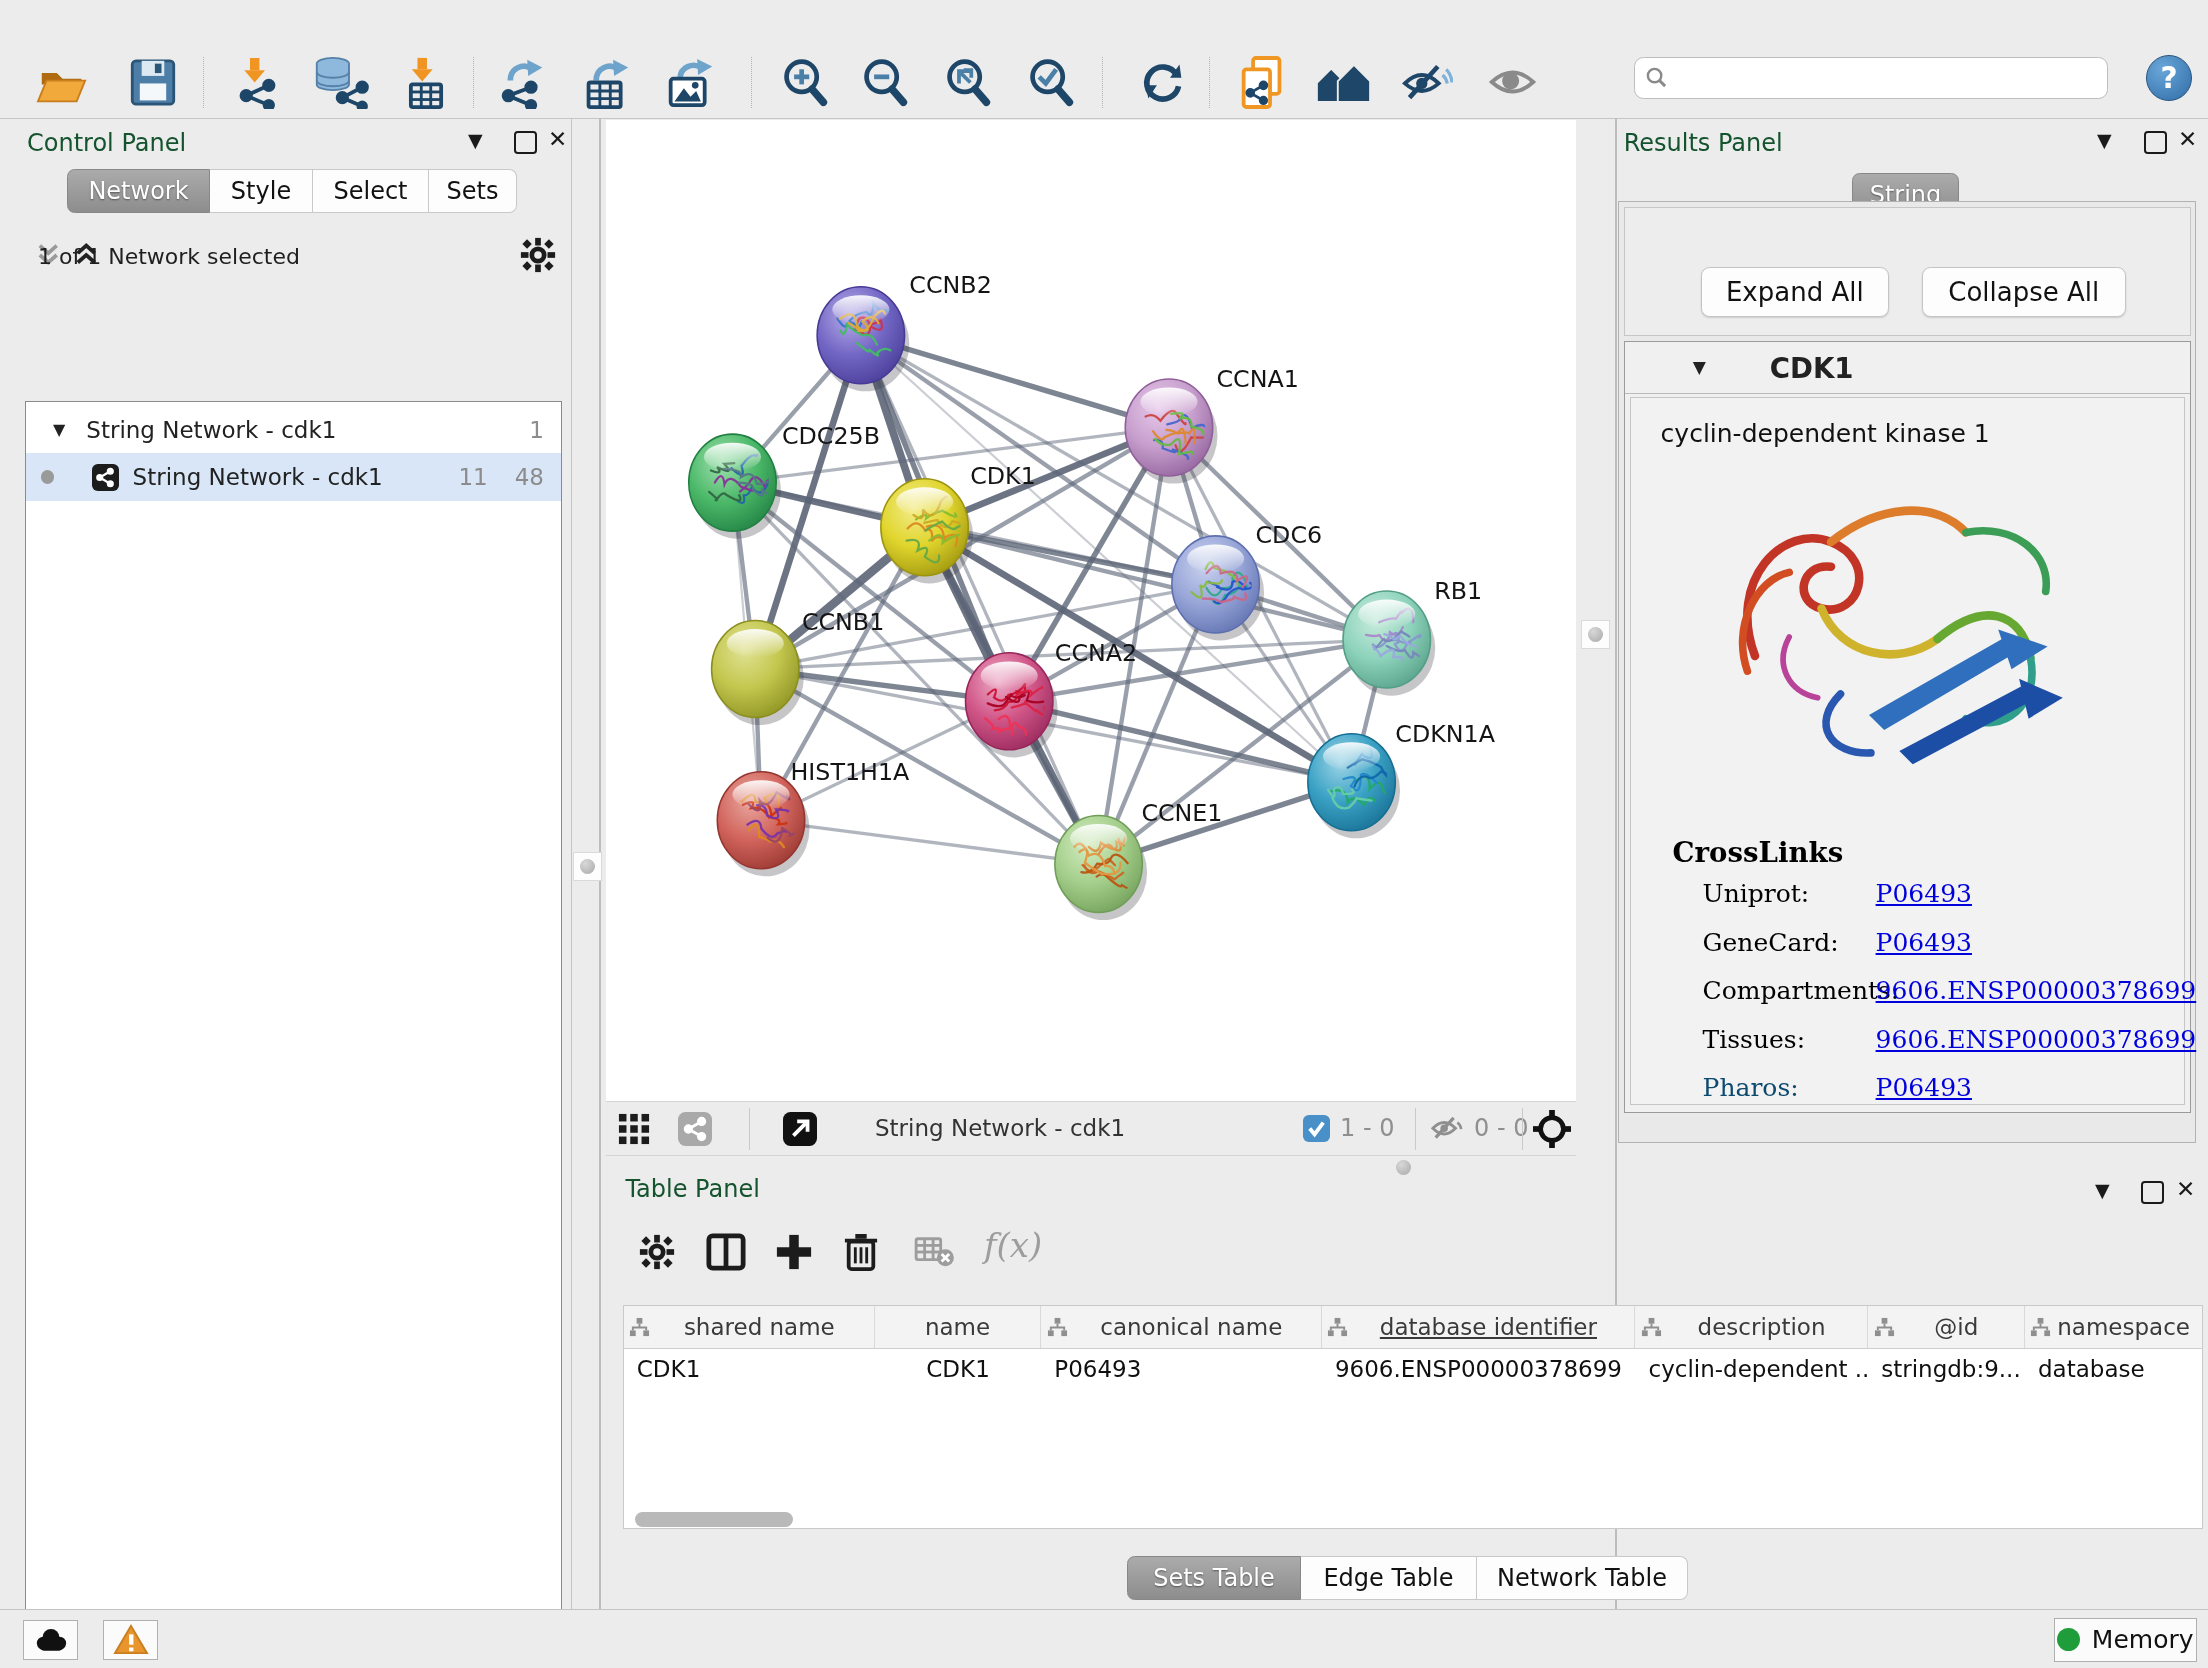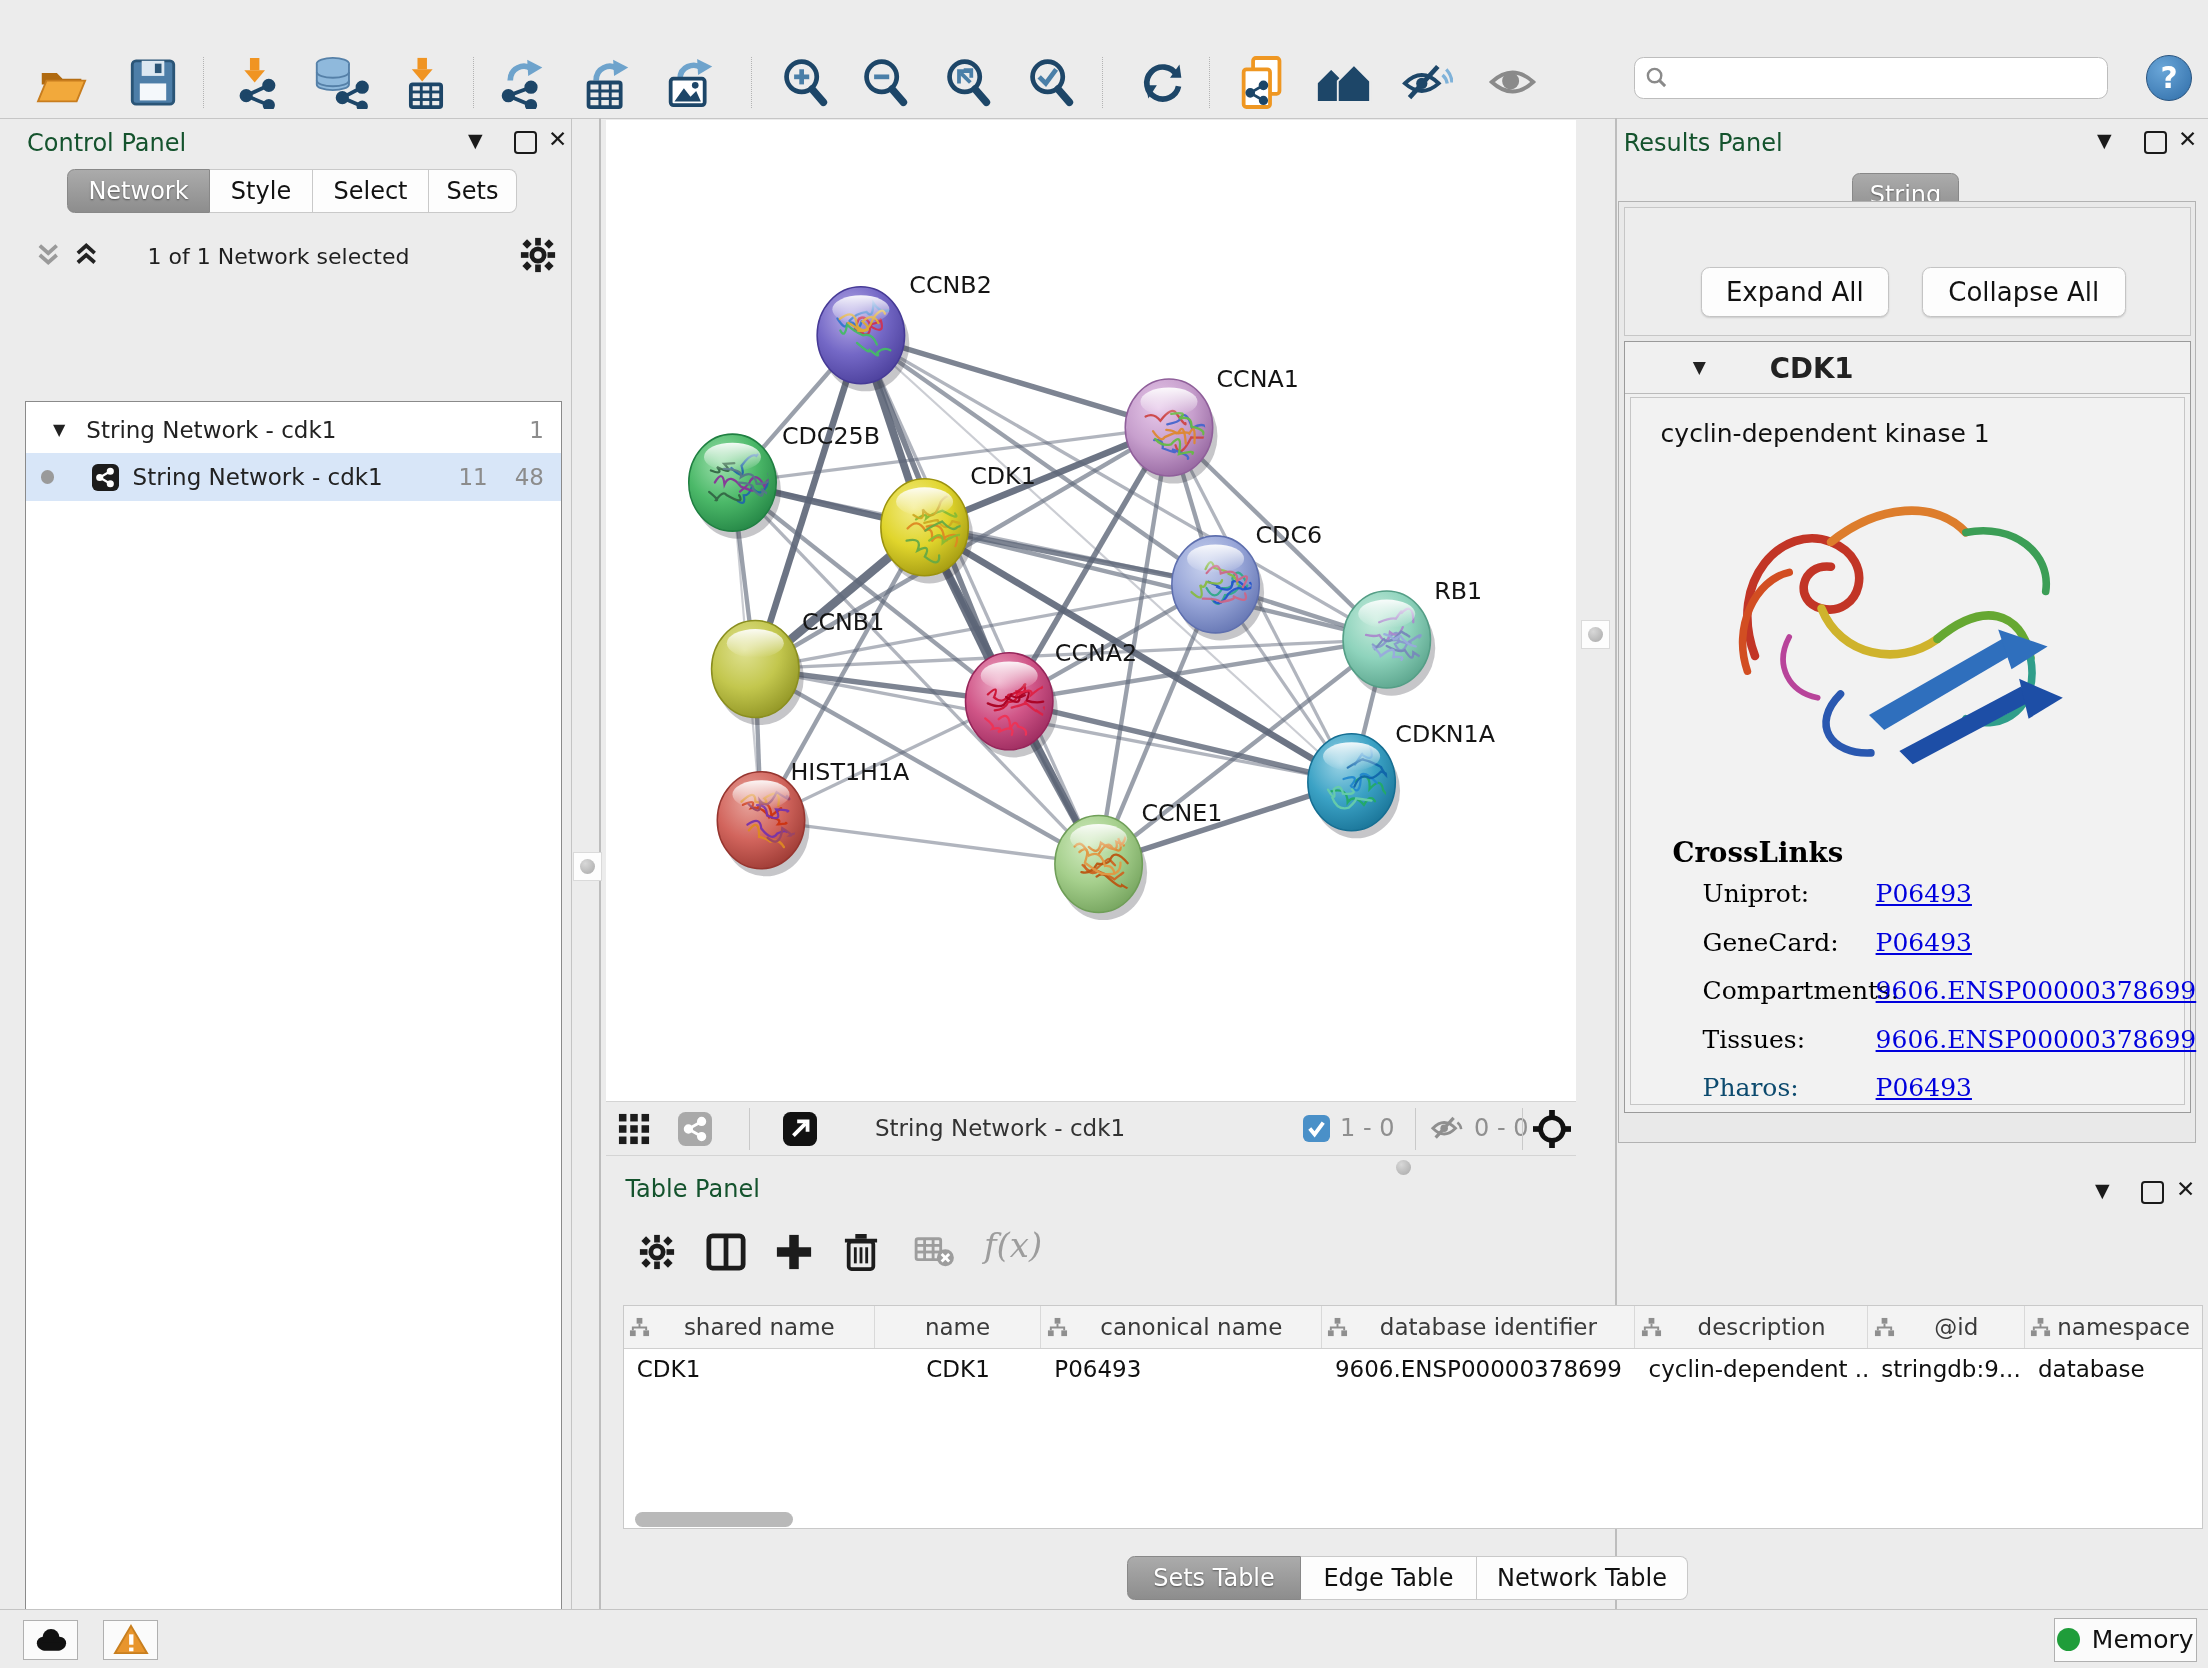--- a/index.html
+++ b/index.html
@@ -291,21 +291,21 @@
         <polyline points="6,6 15,14 24,6" fill="none" stroke="#9a9a9a" stroke-width="4"></polyline>
         <polyline points="6,16 15,24 24,16" fill="none" stroke="#9a9a9a" stroke-width="4"></polyline>
       </svg>
     </div>
     <div class="abs" style="left:72px;top:122px;">
       <svg width="28.5" height="30" viewBox="0 0 30 32">
         <polyline points="6,14 15,6 24,14" fill="none" stroke="#222" stroke-width="4"></polyline>
         <polyline points="6,24 15,16 24,24" fill="none" stroke="#222" stroke-width="4"></polyline>
       </svg>
     </div>
-    <div class="abs" style="left:10px;top:126px;width:537px;text-align:center;font-size:22px;color:#1f1f1f;">1 of 1 Network selected</div>
+    <div class="abs" style="left:38px;top:126px;width:537px;font-size:22px;color:#1f1f1f;">1 of 1 Network selected</div>
     <div class="abs" style="left:519px;top:118px;">
       <svg width="38" height="38" viewBox="0 0 40 40">
         <g fill="#1c1c1c">
           <circle cx="20" cy="20" r="9"></circle>
           <g id="teeth">
             <rect x="17" y="2" width="6" height="8"></rect>
               <rect x="17" y="30" width="6" height="8"></rect>
             <rect x="2" y="17" width="8" height="6"></rect>
               <rect x="30" y="17" width="8" height="6"></rect>
             <rect x="5" y="5" width="7" height="7" transform="rotate(45 8.5 8.5)"></rect>
@@ -881,21 +881,21 @@
           <svg class="colicon" width="21" height="21" viewBox="0 0 22 22">
             <g fill="#8f8f8f">
                 <rect x="8" y="1" width="6" height="6"></rect>
                 <rect x="1" y="14" width="6" height="6"></rect>
                 <rect x="15" y="14" width="6" height="6"></rect>
               </g>
             <path d="M11 7 V11 M4 14 V11 H18 V14" stroke="#8f8f8f" stroke-width="2" fill="none"></path>
           </svg>
           <span class="lbl">canonical name</span>
         </div>
-        <div class="th" style="width:314px;">
+        <div class="th" style="width:314px;text-decoration:underline;">
           <svg class="colicon" width="21" height="21" viewBox="0 0 22 22">
             <g fill="#8f8f8f">
                 <rect x="8" y="1" width="6" height="6"></rect>
                 <rect x="1" y="14" width="6" height="6"></rect>
                 <rect x="15" y="14" width="6" height="6"></rect>
               </g>
             <path d="M11 7 V11 M4 14 V11 H18 V14" stroke="#8f8f8f" stroke-width="2" fill="none"></path>
           </svg>
           <span class="lbl">database identifier</span>
         </div>

